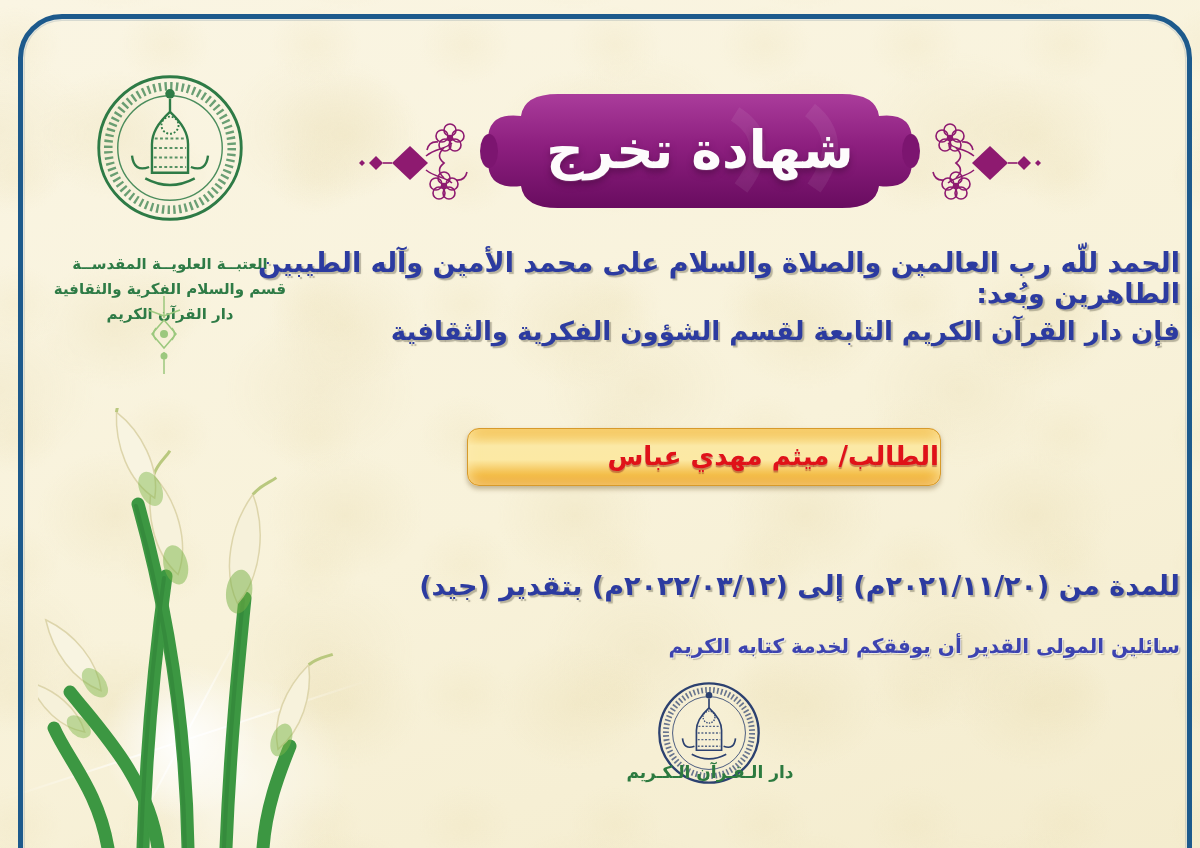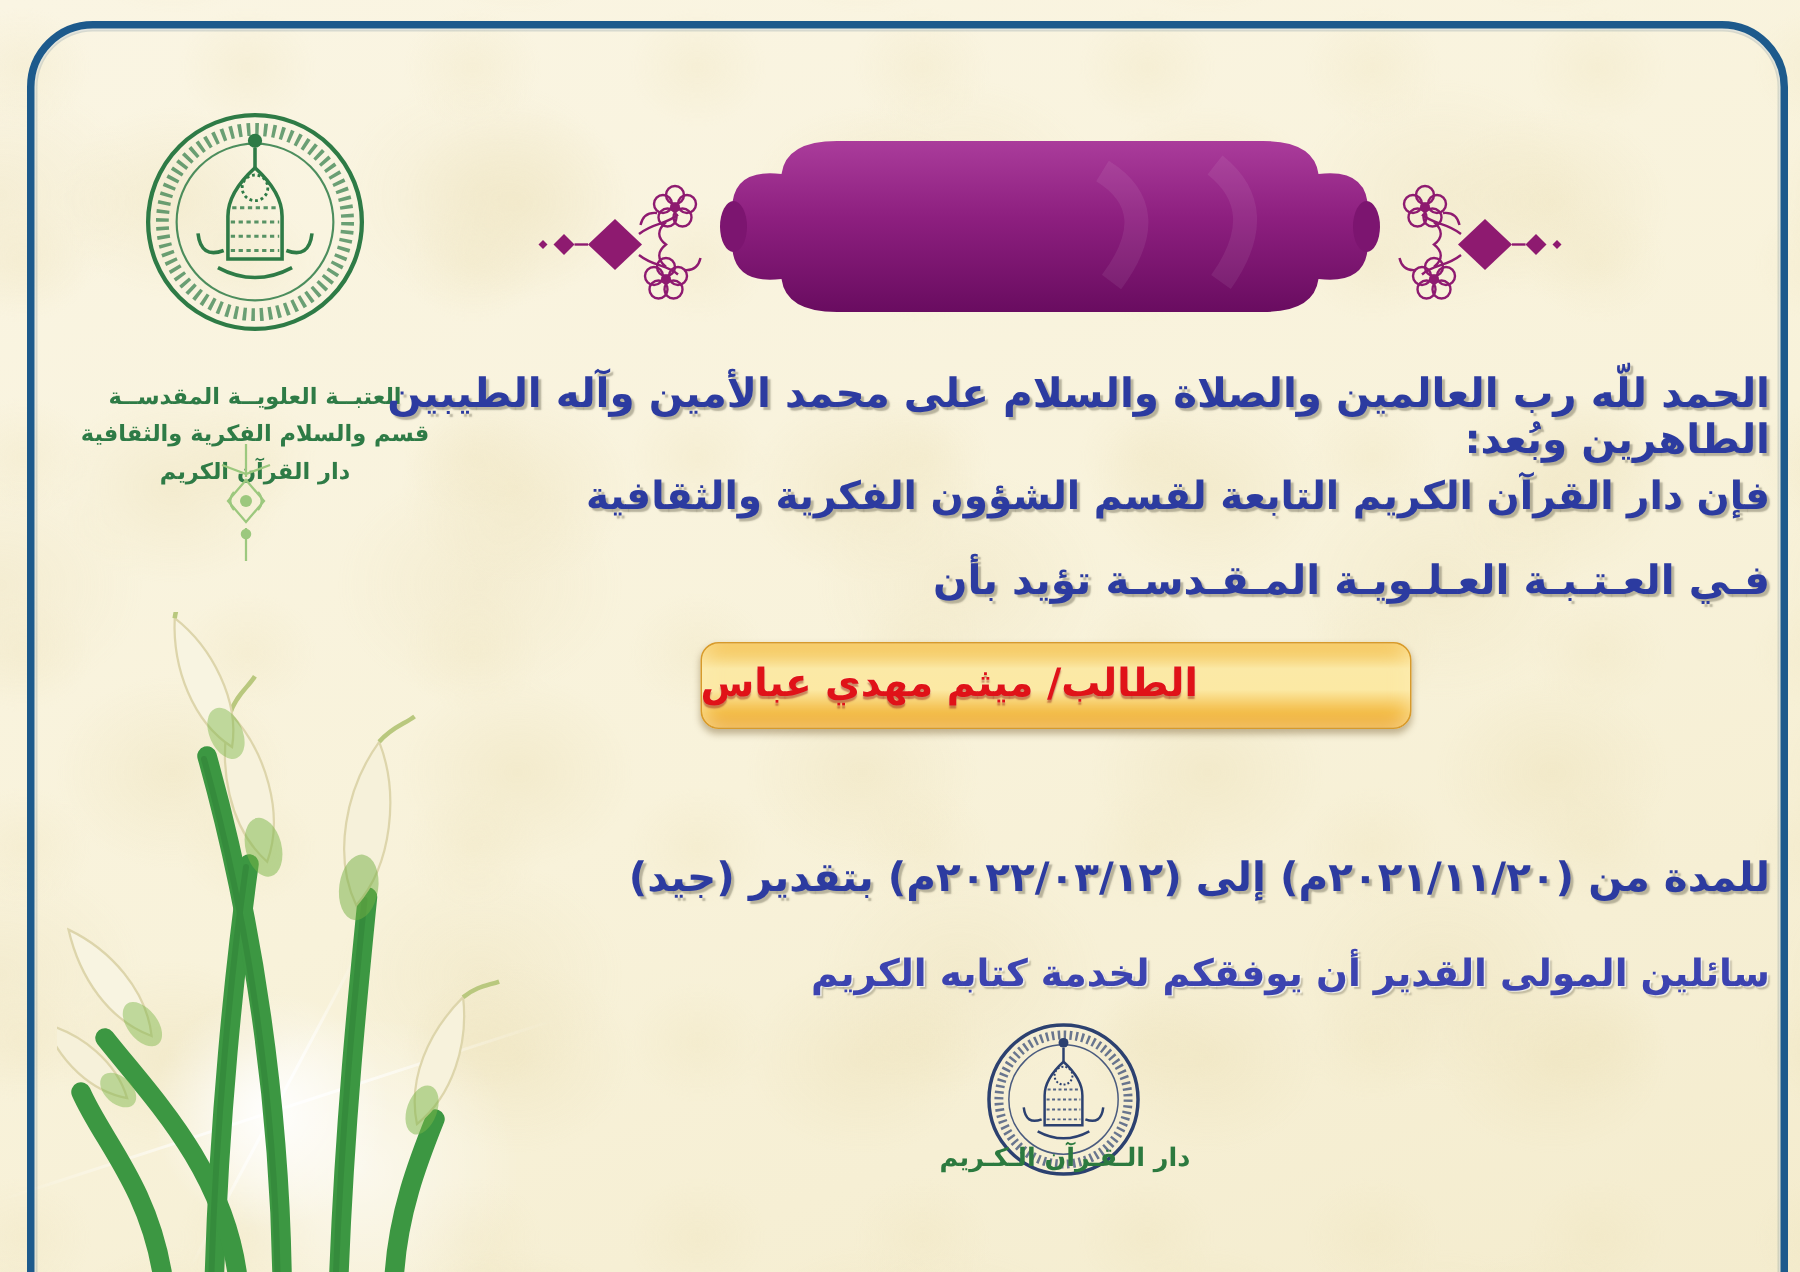--- a/index.html
+++ b/index.html
@@ -41,30 +41,30 @@
   }
 
   
   .bline{left:230px;width:950px;direction:rtl;font-weight:bold;color:#2c3ba0;
          text-shadow:2px 2px 1px rgba(120,115,95,.5);}
   .b1{top:247px;font-size:27px;}
   .b2{top:316px;font-size:26px;}
   .b3{top:372px;font-size:27px;}
   .b4{top:510px;font-size:27px;}
   .b5{top:570px;font-size:27px;}
-  .b6{top:634px;font-size:25px;color:#3c43b0;text-shadow:1px 1px 0 rgba(255,255,255,.7),2px 2px 1px rgba(120,115,95,.4);}
+  .b6{top:634px;font-size:20px;color:#3c43b0;text-shadow:1px 1px 0 rgba(255,255,255,.7),2px 2px 1px rgba(120,115,95,.4);}
 
   .name-plate{
     left:467px;top:428px;width:472px;height:56px;border-radius:12px;
     background:linear-gradient(180deg,#f2b93e 0%,#fbe9a6 30%,#fce9a4 55%,#f3bb44 82%,#e9a02b 100%);
     border:1px solid #d79a2b;
     box-shadow:0 3px 5px rgba(90,60,10,.35), inset 0 0 14px rgba(255,238,180,.8);
   }
   .name-text{
-    left:467px;top:428px;width:472px;height:56px;line-height:56px;text-align:left;direction:rtl;
+    left:467px;top:428px;width:472px;height:56px;line-height:56px;text-align:right;direction:rtl;
     font-size:26px;font-weight:bold;color:#e01218;
     text-shadow:0 2px 1px rgba(140,20,20,.45),0 0 1px rgba(255,255,255,.6);
   }
 
   
   .footer-block{left:580px;top:760px;width:260px;text-align:center;direction:rtl;color:#2c7a3f;font-weight:bold;}
   .footer-block .f1{display:block;font-size:17px;line-height:24px;}
   .footer-block .f2{display:block;font-size:17px;line-height:24px;}
 
   
@@ -243,24 +243,24 @@
           <circle cx="8" cy="-2" r="6"></circle>
           <circle cx="5" cy="7" r="6"></circle>
         <circle cx="-5" cy="7" r="6"></circle>
           <circle cx="-8" cy="-2" r="6"></circle>
           <circle cx="0" cy="0" r="2.4" fill="#8e1a70"></circle>
         <path d="M12,-6 q9,1 11,-8"></path>
       </g>
     </g>
   </svg>
 
+  <div class="abs title">شهادة تخرج</div>
 
   <div class="abs bline b1">الحمد للّه رب العالمين والصلاة والسلام على محمد الأمين وآله الطيبين الطاهرين وبُعد:</div>
   <div class="abs bline b2">فإن دار القرآن الكريم التابعة لقسم الشؤون الفكرية والثقافية</div>
-  <div class="abs bline b3">فـي العـتـبـة العـلـويـة المـقـدسـة تؤيد بأن</div>
 
   <div class="abs name-plate"></div>
   <div class="abs name-text">الطالب/ ميثم مهدي عباس</div>
 
   <div class="abs bline b5">للمدة من (٢٠٢١/١١/٢٠م) إلى (٢٠٢٢/٠٣/١٢م) بتقدير (جيد)</div>
   <div class="abs bline b6">سائلين المولى القدير أن يوفقكم لخدمة كتابه الكريم</div>
 
   <svg class="abs" style="left:656px;top:680px;" width="106" height="106" viewBox="0 0 160 160">
     <g stroke="#2c4170" fill="none">
       <circle cx="80" cy="80" r="75" stroke-width="3.5"></circle>

